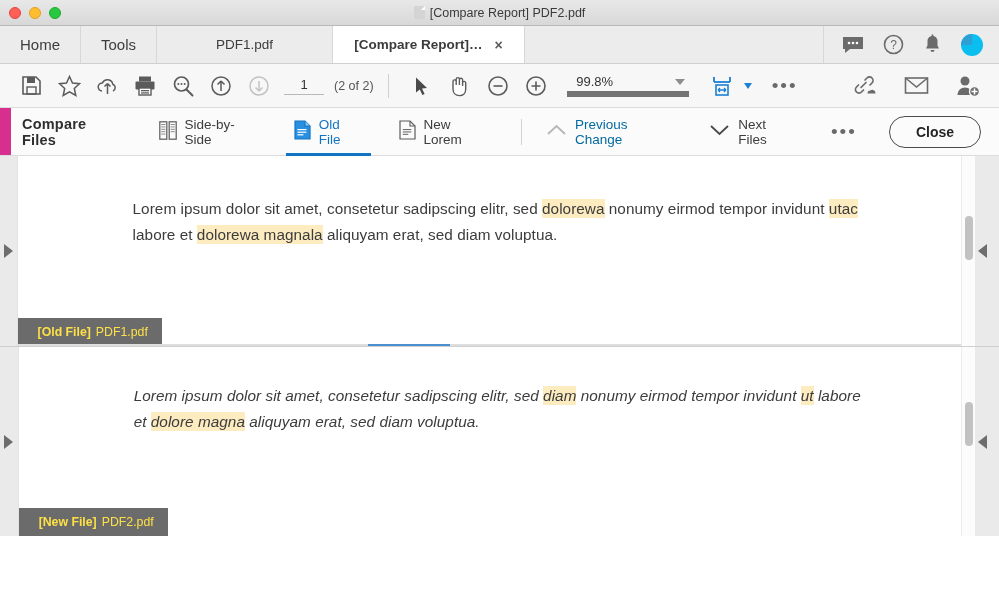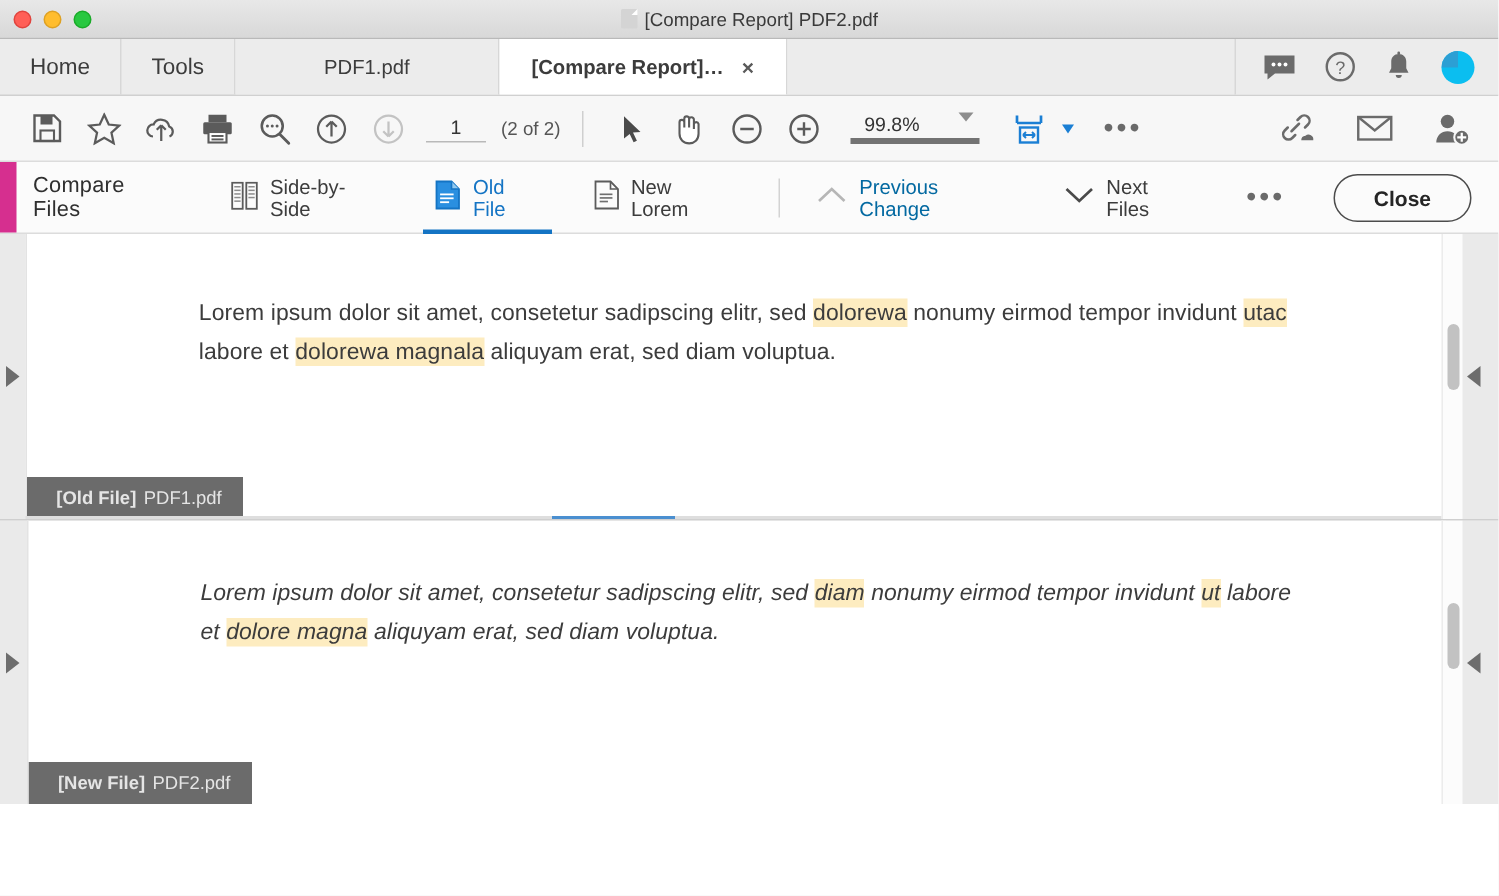--- a/index.html
+++ b/index.html
@@ -119,22 +119,22 @@
   .pagefield {
     width: 40px; text-align: center; font-size: 13px; color: #333;
     border-bottom: 1px solid #b9b9b9; padding-bottom: 2px; margin-left: 6px;
   }
   .pagecount { font-size: 12.5px; color: #555; margin-left: 10px; }
   .tb-sep { width: 1px; height: 24px; background: #cfcfcf; margin: 0 14px; }
   .zoomfield {
     font-size: 13px; color: #333; width: 56px; text-align: center;
     border-bottom: 1px solid #b9b9b9; padding-bottom: 2px;
   }
-  .zoomwrap { display: flex; align-items: flex-start; margin-left: 12px;
-    border-bottom: 4px solid #737373; padding-bottom: 2px; }
+  .zoomwrap { display: flex; align-items: center; margin-left: 12px;
+    border-bottom: 6px solid #737373; padding-bottom: 2px; gap: 36px; }
   .caret-d {
     width: 0; height: 0; margin-left: 16px; margin-right: 4px;
     border-left: 5px solid transparent; border-right: 5px solid transparent;
     border-top: 6px solid #8d8d8d;
   }
   .caret-blue {
     width: 0; height: 0; margin-left: 3px;
     border-left: 4.5px solid transparent; border-right: 4.5px solid transparent;
     border-top: 6px solid #1b7fd4;
   }
@@ -147,21 +147,21 @@
     background: #fbfbfb;
     border-bottom: 1px solid #dcdcdc;
     display: flex; align-items: center;
     position: relative;
     padding-left: 22px;
   }
   .pinkbar {
     position: absolute; left: 0; top: 0; bottom: 0;
     width: 11px; background: #d62f8f;
   }
-  .cmp-title { font-size: 14.5px; font-weight: normal; color: #2f2f2f; margin-right: 34px; letter-spacing: .2px;}
+  .cmp-title { font-size: 14.5px; font-weight: bold; color: #2f2f2f; margin-right: 34px; letter-spacing: .2px;}
   .cmp-item {
     display: flex; align-items: center; gap: 8px;
     font-size: 13.5px; color: #3c3c3c;
     height: 48px; padding: 0 4px; margin-right: 28px;
     position: relative;
   }
   .cmp-item.active { color: #1474c4; }
   .cmp-item.active::after {
     content: ""; position: absolute; left: -4px; right: -4px; bottom: 0;
     height: 3px; background: #1474c4;
@@ -214,21 +214,21 @@
   }
   .ptext {
     font-size: 15.3px; line-height: 26px; color: #3c3c3c;
     padding: 40px 105px 0 115px;
     letter-spacing: .05px;
   }
   .pane:last-child .ptext { padding-top: 36px; padding-right: 95px; font-style: italic; }
   mark { background: #fdecc0; color: #3c3c3c; padding: 1px 0; }
   .filelabel {
     position: absolute; left: 0; bottom: 0;
-    background: #6b6b6b; color: #e5e5e5;
+    background: #6b6b6b; color: #fde047;
     font-size: 12.3px; padding: 7px 14px 7px 20px;
     white-space: nowrap;
     text-align: center;
   }
   .filelabel b { font-weight: bold; margin-right: 5px; }
   .scroll-track {
     position: absolute; right: 24px; top: 0; bottom: 0;
     width: 14px; background: #fcfcfc; border-left: 1px solid #ececec;
     z-index: 4;
   }

